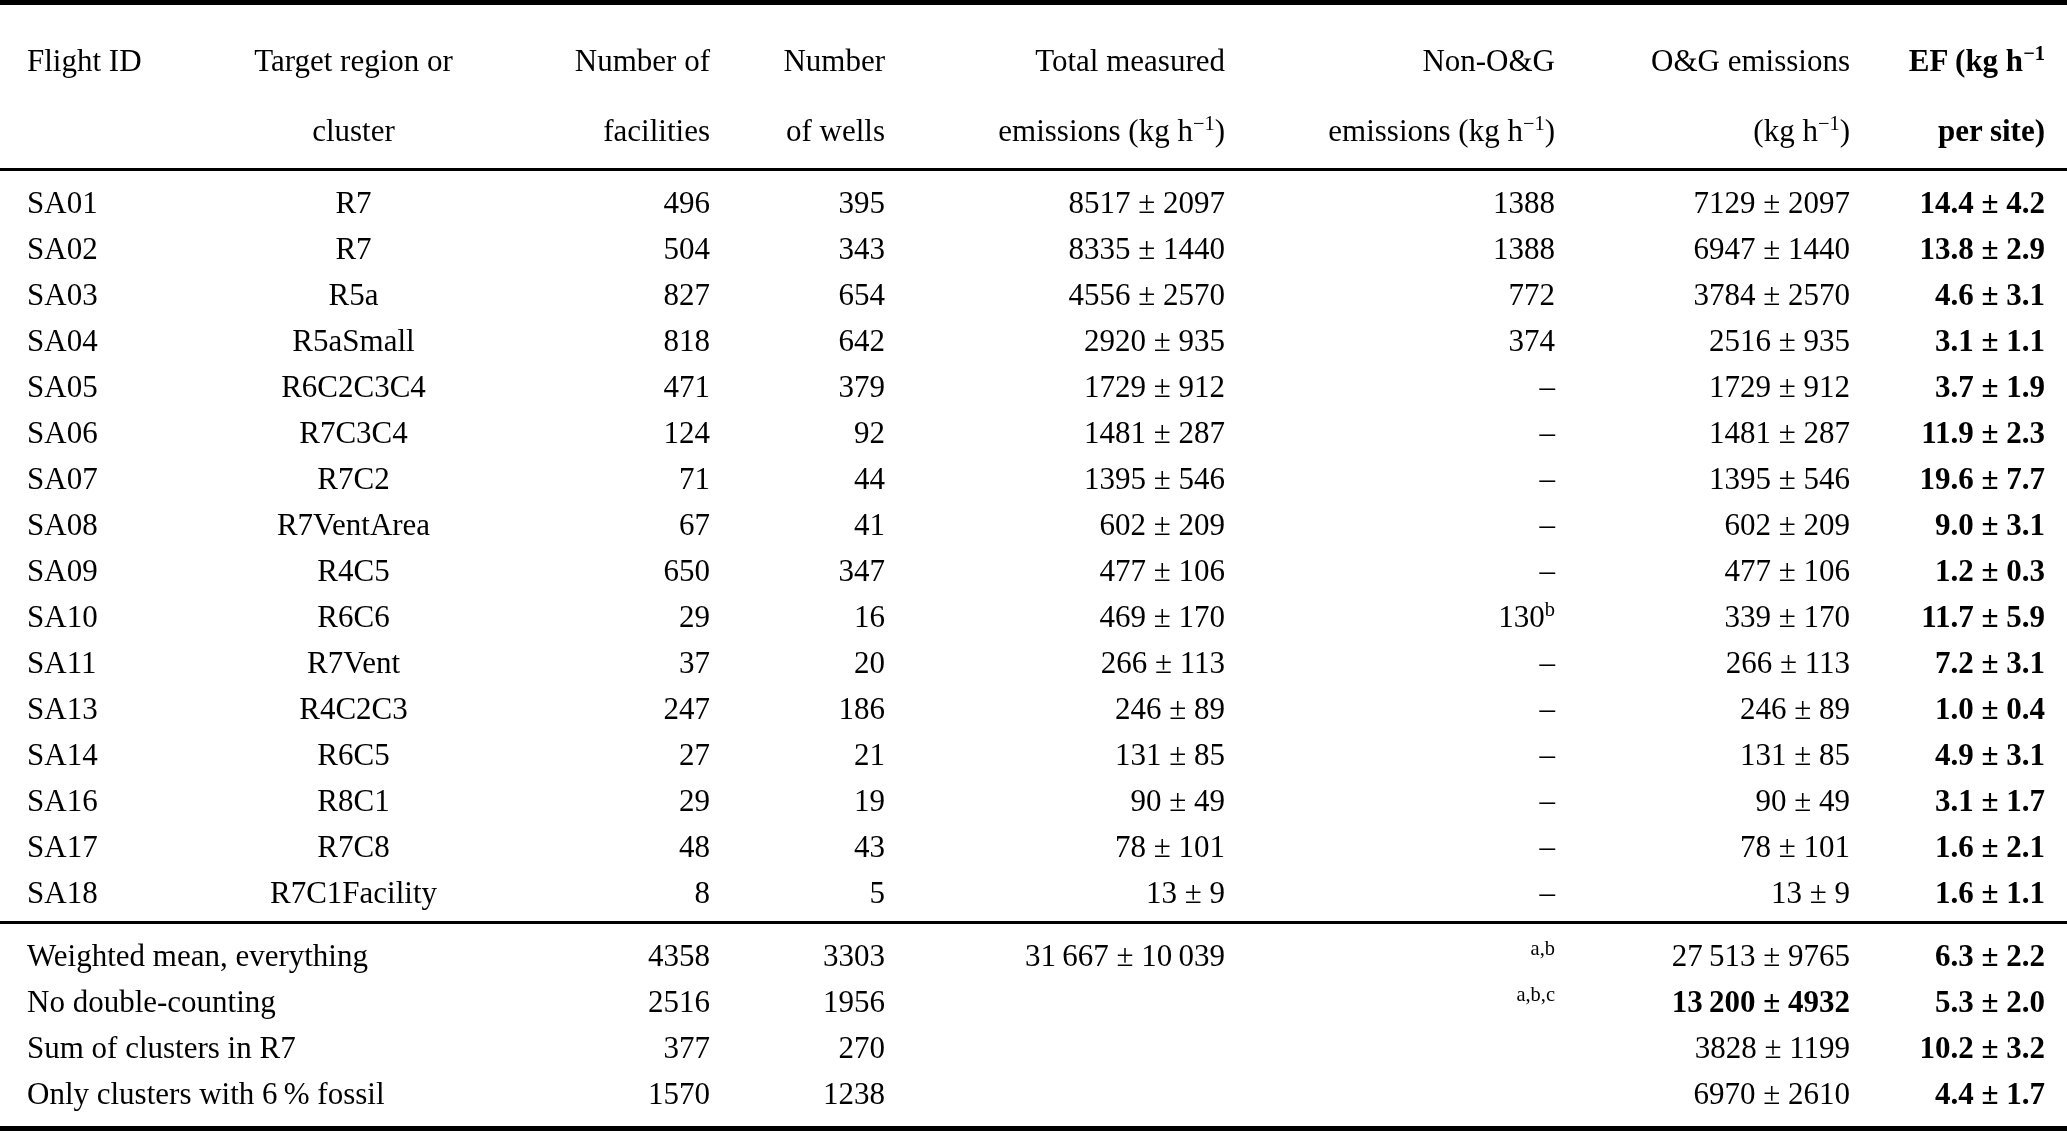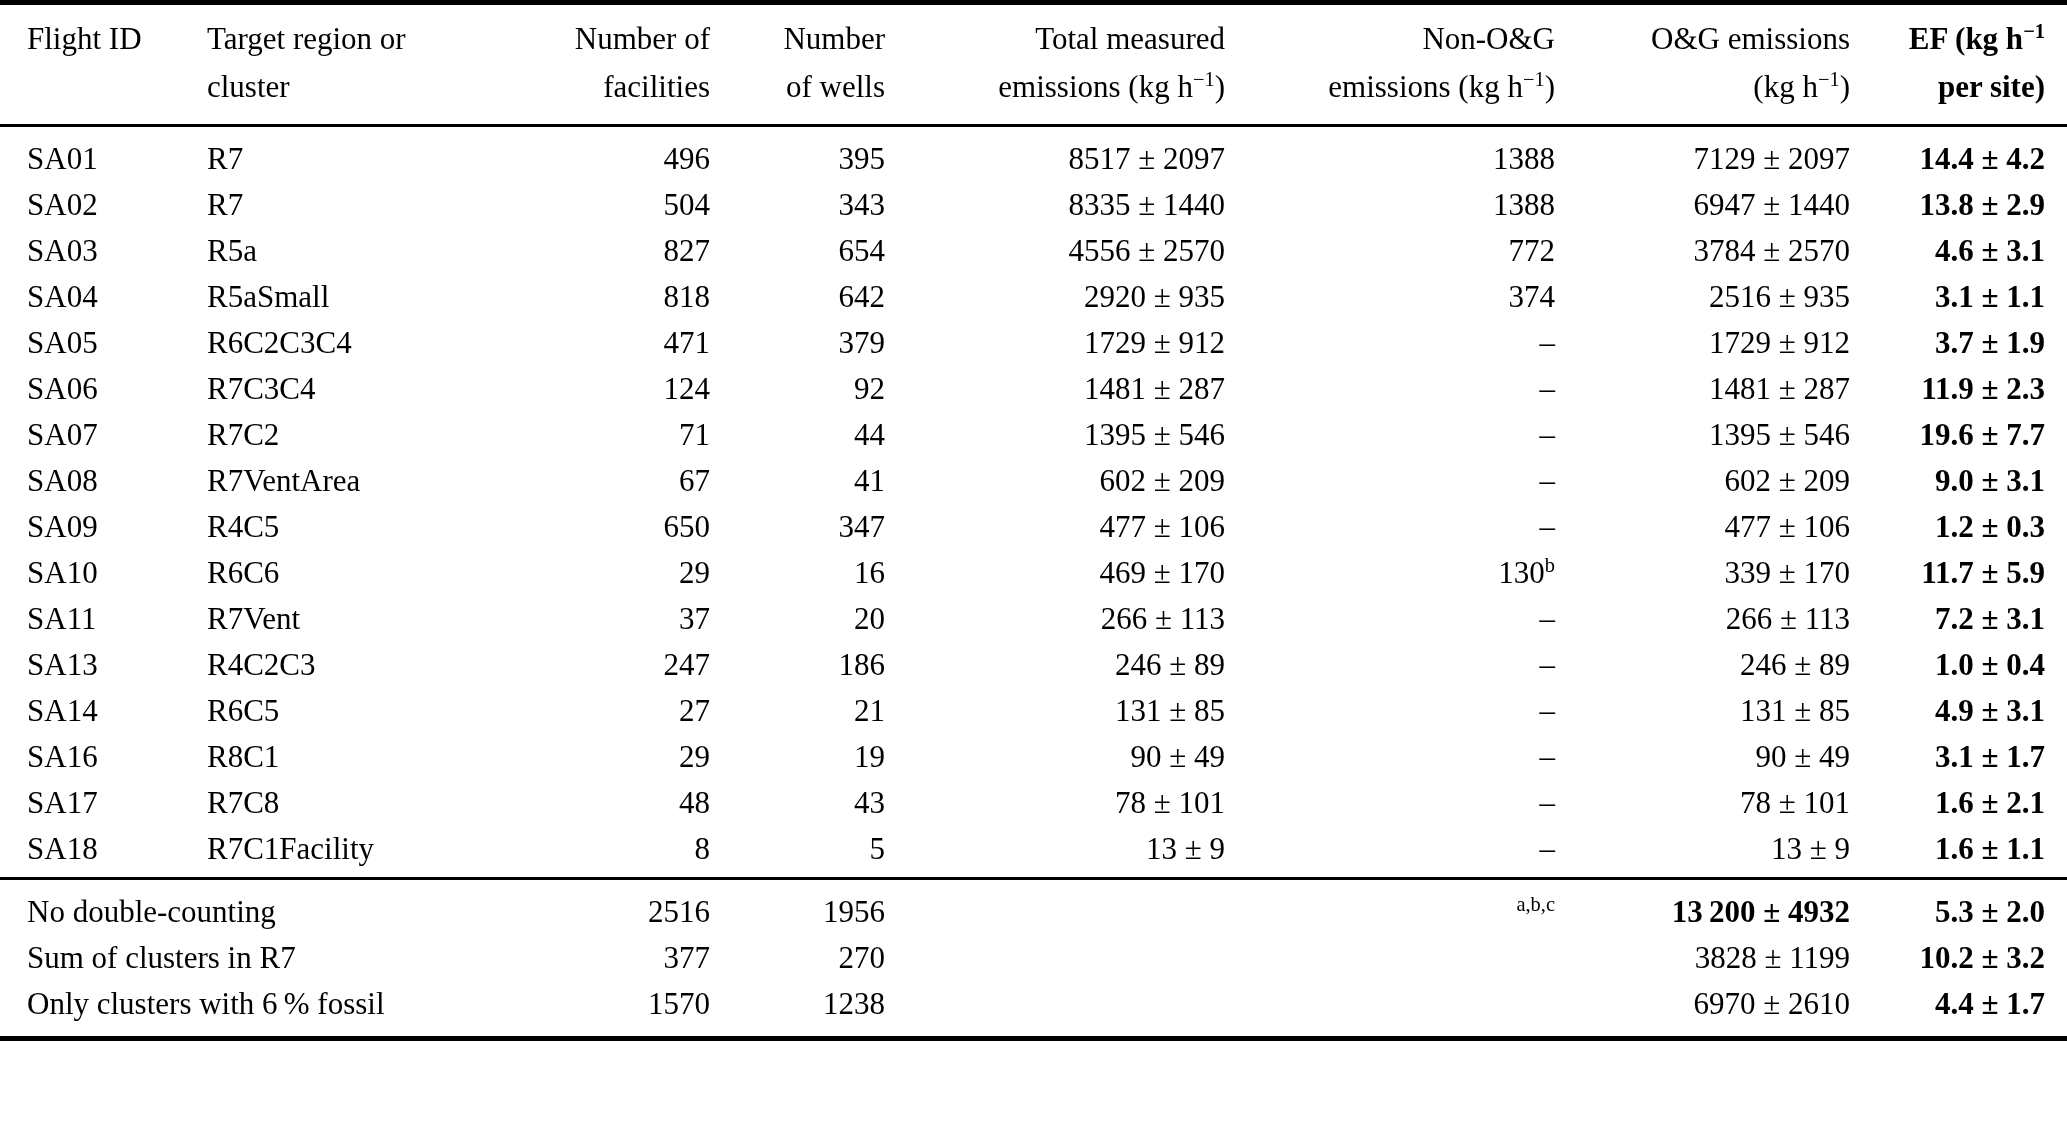--- a/index.html
+++ b/index.html
@@ -28,32 +28,32 @@
   col.c6 { width: 330px; }
   col.c7 { width: 295px; }
   col.c8 { width: 217px; }
 
   th, td {
     font-weight: normal;
     white-space: nowrap;
     overflow: visible;
   }
   td.cell-1, th.cell-1 { padding-left: 27px; text-align: left; }
-  td.cell-2, th.cell-2 { padding-left: 27px; text-align: left; }
+  td.cell-2, th.cell-2 { padding-left: 27px; text-align: center; }
   td.cell-3, th.cell-3, td.cell-4, th.cell-4, td.cell-5, th.cell-5,
   td.cell-6, th.cell-6, td.cell-7, th.cell-7 { text-align: right; }
   td.cell-8, th.cell-8 { text-align: right; padding-right: 22px; font-weight: bold; }
 
   thead th {
     vertical-align: top;
     padding-top: 10px;
     padding-bottom: 13px;
     border-bottom: 3px solid #000000;
   }
-  .hline { height: 48px; line-height: 48px; }
+  .hline { height: 48px; line-height: 48px; margin-top: 22px; }
 
   tbody td { height: 46px; line-height: 46px; vertical-align: middle; }
   tbody tr:first-child td { padding-top: 9px; }
   tbody tr:last-child td { padding-bottom: 5px; }
 
   tfoot td { height: 46px; line-height: 46px; vertical-align: middle; }
   tfoot tr:first-child td { padding-top: 9px; border-top: 3px solid #000000; }
   tfoot tr:last-child td { padding-bottom: 9px; }
   tfoot td.label-cell { padding-left: 27px; text-align: left; }
 
@@ -274,20 +274,29 @@
           <td class="cell-3">8</td>
           <td class="cell-4">5</td>
           <td class="cell-5">13 ± 9</td>
           <td class="cell-6">–</td>
           <td class="cell-7">13 ± 9</td>
           <td class="cell-8">1.6 ± 1.1</td>
         </tr>
       </tbody>
     <tfoot>
         <tr>
+          <td class="label-cell" colspan="2">Weighted mean, everything</td>
+          <td class="cell-3">4358</td>
+          <td class="cell-4">3303</td>
+          <td class="cell-5">31 667 ± 10 039</td>
+          <td class="cell-6"><sup>a,b</sup></td>
+          <td class="cell-7">27 513 ± 9765</td>
+          <td class="cell-8">6.3 ± 2.2</td>
+        </tr>
+        <tr>
           <td class="label-cell" colspan="2">No double-counting</td>
           <td class="cell-3">2516</td>
           <td class="cell-4">1956</td>
           <td class="cell-5"></td>
           <td class="cell-6"><sup>a,b,c</sup></td>
           <td class="cell-7 bold">13 200 ± 4932</td>
           <td class="cell-8 bold">5.3 ± 2.0</td>
         </tr>
         <tr>
           <td class="label-cell" colspan="2">Sum of clusters in R7</td>

